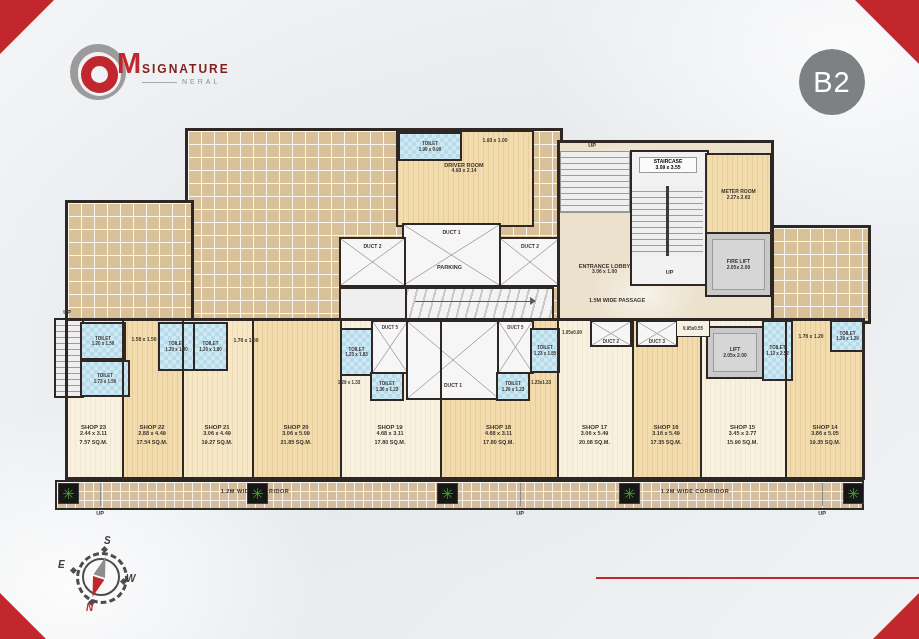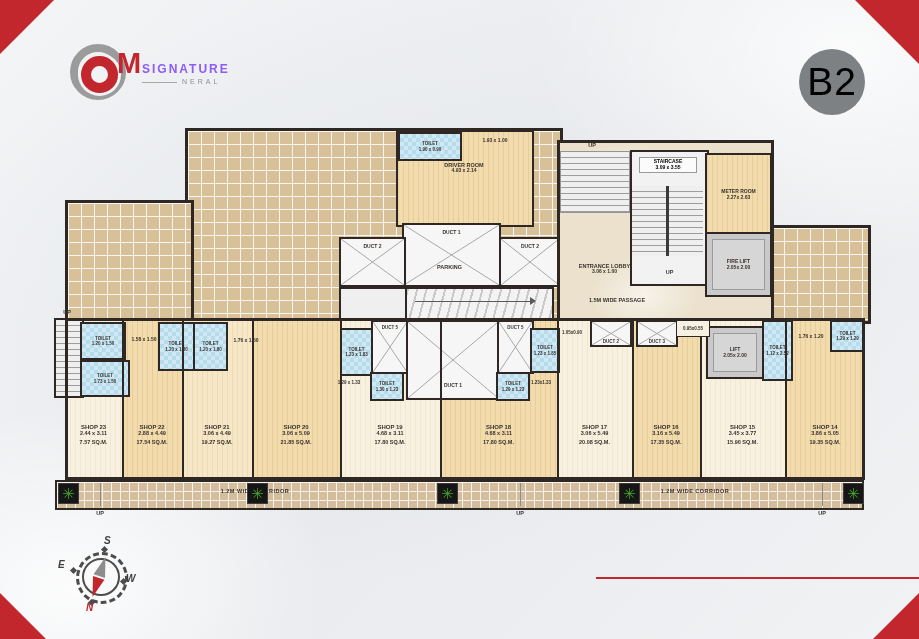--- a/index.html
+++ b/index.html
@@ -62,42 +62,42 @@
   .shoplbl .sname{font-size:6px}
   .shoplbl .sdims{font-size:5.5px}
   .shoplbl .sarea{font-size:5.5px;margin-top:3px}
   .divider{position:absolute;width:2px;background:#2e2724;z-index:2}
   
   .ringGray{position:absolute;left:8px;top:6px;width:40px;height:40px;border:8px solid #9b9b9b;border-radius:50%}
   .ringRed{position:absolute;left:19px;top:18px;width:17px;height:17px;border:10px solid #c1272d;border-radius:50%;
       box-shadow:0 0 0 3px #f0f2f4, inset 0 0 0 2px #f0f2f4}
   
   .badge{position:absolute;left:799px;top:49px;width:66px;height:66px;border-radius:50%;
-      background:#7e8184;color:#000000;display:flex;align-items:center;justify-content:center;
-      font-size:39px;letter-spacing:1px}
+      background:#7e8184;color:#ffffff;display:flex;align-items:center;justify-content:center;
+      font-size:29px;letter-spacing:1px}
   
   .cdir{position:absolute;font-weight:bold;font-style:italic;font-size:10px;color:#3f3f3f}
   .ctick{position:absolute;width:5px;height:5px;background:#4c4c4c;transform:rotate(45deg)}
 </style>
 </head>
 <body>
 
 <div class="page">
   <div class="bgfx"></div>
 
   <div class="corner" style="left:0;top:0;width:54px;height:54px;clip-path:polygon(0 0,100% 0,0 100%)"></div>
   <div class="corner" style="right:0;top:0;width:64px;height:64px;clip-path:polygon(0 0,100% 0,100% 100%)"></div>
   <div class="corner" style="left:0;bottom:0;width:46px;height:46px;clip-path:polygon(0 0,0 100%,100% 100%)"></div>
   <div class="corner" style="right:0;bottom:0;width:46px;height:46px;clip-path:polygon(100% 0,100% 100%,0 100%)"></div>
 
   <div class="abs" style="left:62px;top:38px;width:180px;height:72px">
     <div class="ringGray"></div>
     <div class="ringRed"></div>
     <div class="abs" style="left:55px;top:9px;font-size:29px;font-weight:bold;color:#c1272d">M</div>
-    <div class="abs" style="left:80px;top:24px;font-size:12px;letter-spacing:2px;color:#8b5cf6;font-weight:bold">SIGNATURE</div>
+    <div class="abs" style="left:80px;top:24px;font-size:12px;letter-spacing:2px;color:#7f1d1d;font-weight:bold">SIGNATURE</div>
     <div class="abs" style="left:80px;top:44px;width:35px;height:1px;background:#a8a8a8"></div>
     <div class="abs" style="left:120px;top:40px;font-size:7px;letter-spacing:3px;color:#8e8e8e">NERAL</div>
   </div>
 
   <div class="badge">B2</div>
 
   <div class="abs tiles w3" style="left:185px;top:128px;width:372px;height:190px"></div>
   <div class="abs tiles w3" style="left:65px;top:200px;width:123px;height:118px"></div>
   <div class="abs tiles w3" style="left:768px;top:225px;width:97px;height:93px"></div>
 

